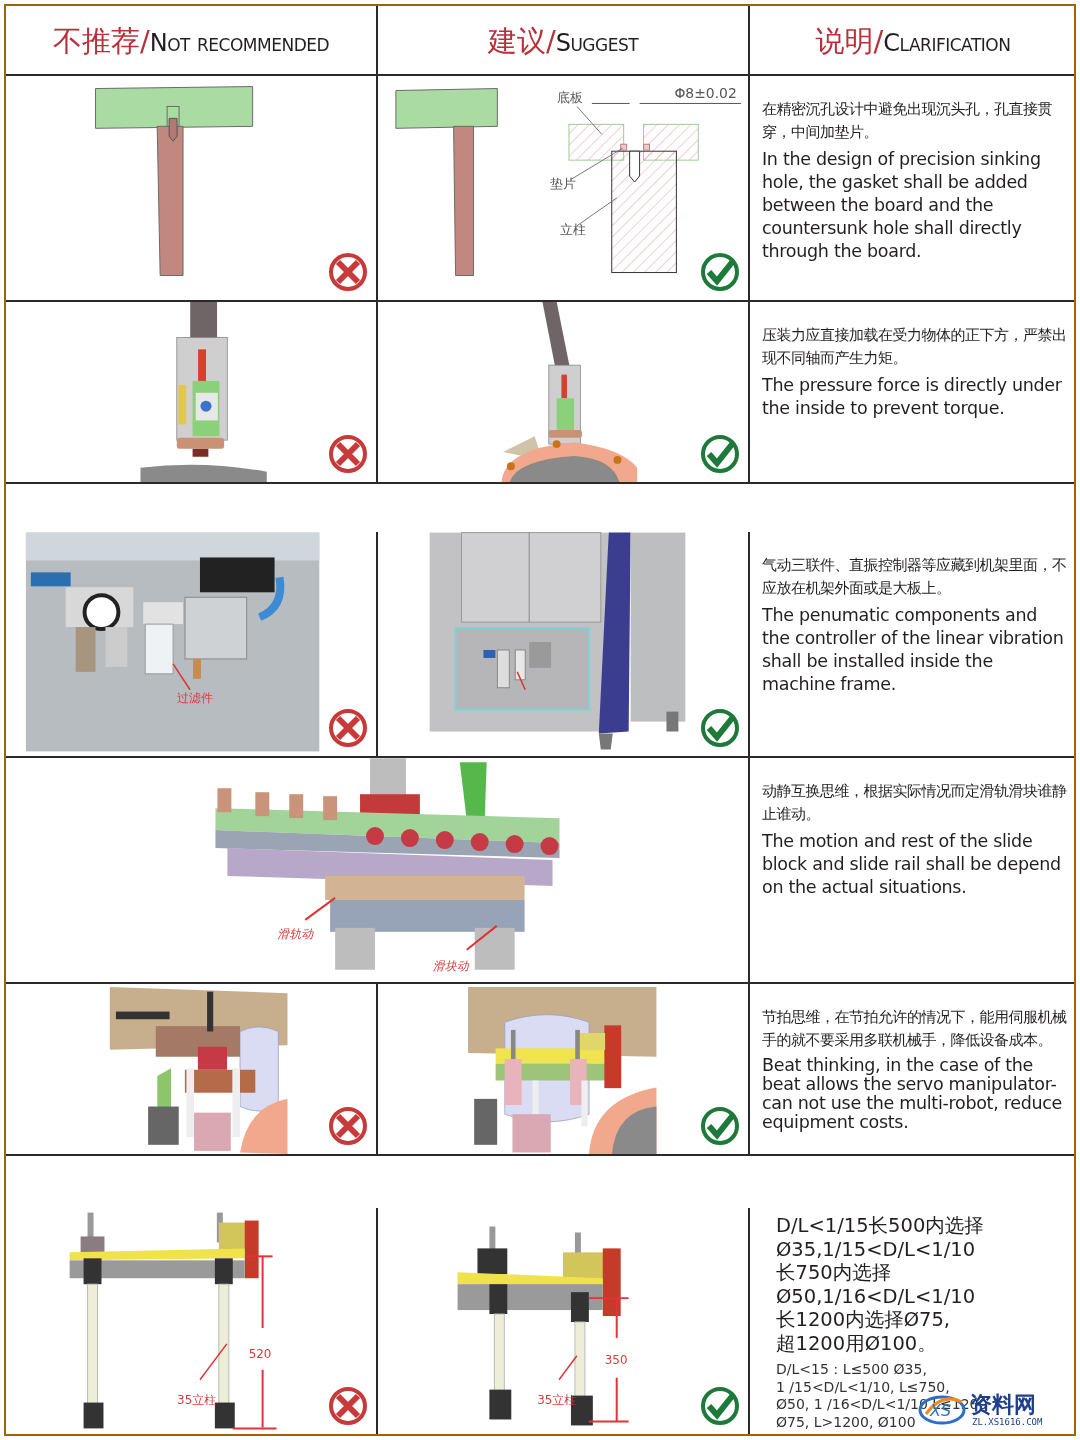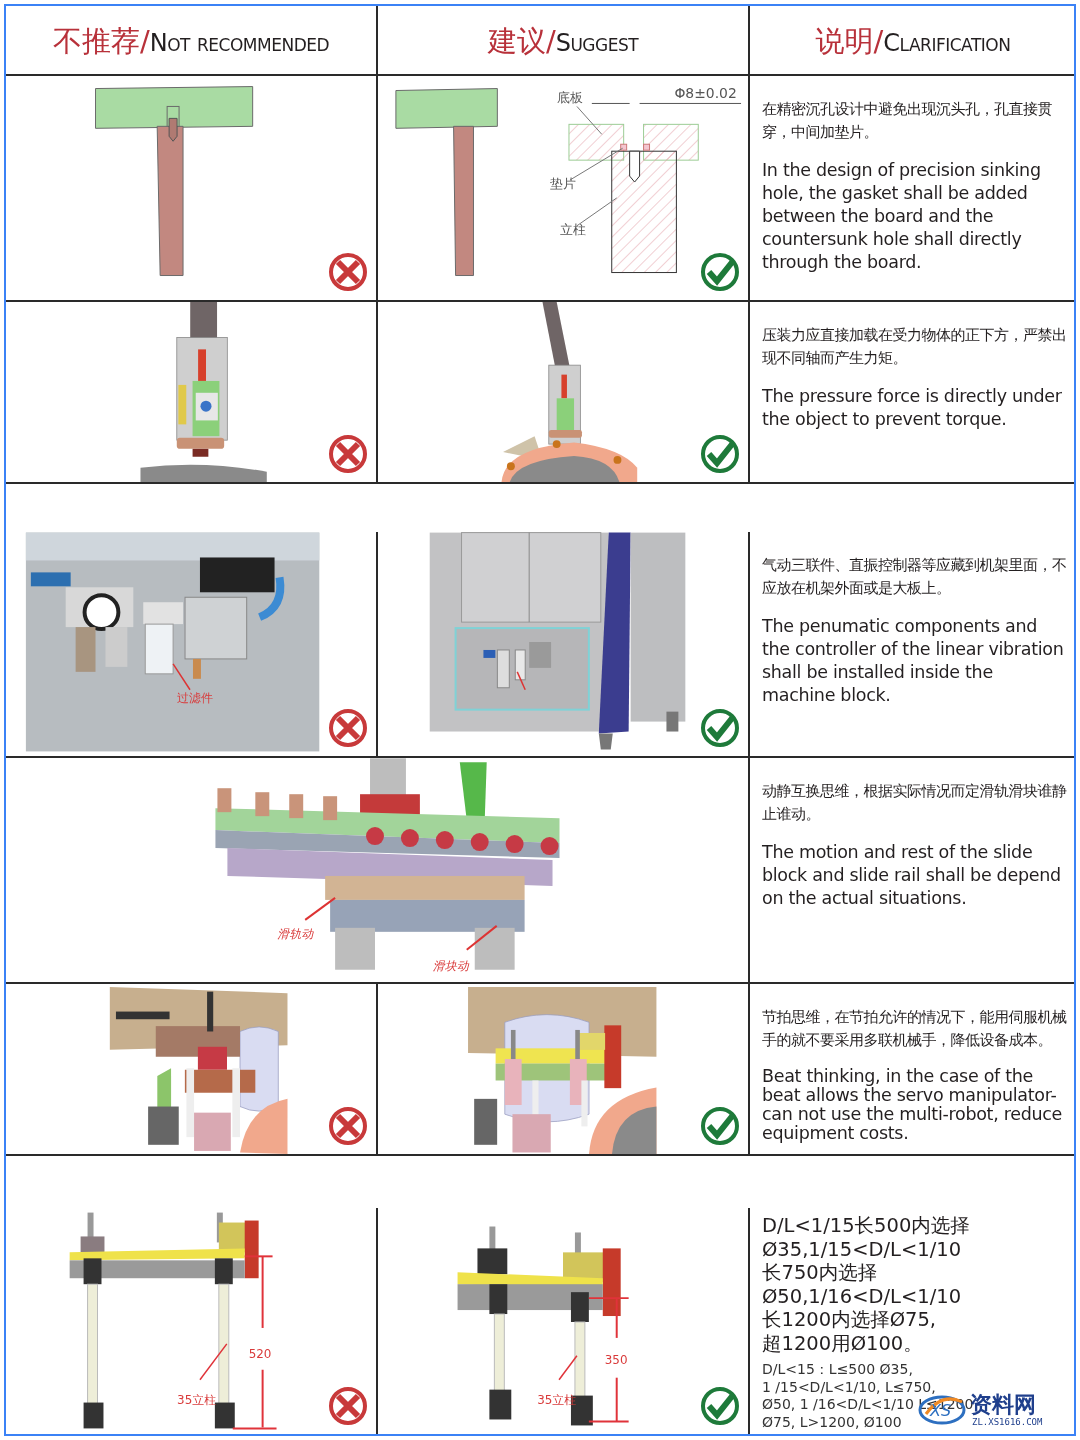--- a/index.html
+++ b/index.html
@@ -1,30 +1,30 @@
 <!DOCTYPE html>
 <html><head>
 <meta charset="utf-8">
 <style>
   html,body{margin:0;padding:0;background:#fff;}
   body{width:1080px;height:1440px;overflow:hidden;font-family:"DejaVu Sans",sans-serif;color:#231f20;position:relative;}
-  .grid{position:absolute;left:4px;top:4px;width:1072px;height:1432px;border:2px solid #3b82f6;box-sizing:border-box;}
+  .grid{position:absolute;left:4px;top:4px;width:1072px;height:1432px;border:2px solid #a16207;box-sizing:border-box;}
   .row{position:absolute;left:0;width:100%;border-bottom:2px solid #2a2a2a;box-sizing:border-box;}
   .cell{position:absolute;top:0;height:100%;box-sizing:border-box;overflow:hidden;}
   .c1{left:0;width:372px;border-right:2px solid #2a2a2a;}
   .c2{left:372px;width:372px;border-right:2px solid #2a2a2a;}
   .c3{left:744px;width:326px;}
   .c12{left:0;width:744px;border-right:2px solid #2a2a2a;font-style:italic;}
   .hdr{font-family:"DejaVu Sans",sans-serif;color:#b8313a;font-size:29px;text-align:center;line-height:70px;white-space:nowrap;}
   .hdr .en{font-size:24px;letter-spacing:-0.5px;}
   .desc{padding:22px 8px 0 12px;}
   .zh{font-size:15px;line-height:23px;letter-spacing:-0.5px;color:#231f20;}
   .en{font-size:17.5px;line-height:23px;letter-spacing:-0.3px;color:#231f20;}
-  .desc .en{margin-top:15px;}
-  .formula{padding:6px 8px 0 12px;}
+  .desc .en{margin-top:4px;}
+  .formula{padding:6px 8px 0 26px;}
   .formula .zh{font-size:19.5px;line-height:23.5px;letter-spacing:0;}
   .formula .small{font-size:14px;line-height:17.5px;margin-top:6px;font-family:"DejaVu Sans",sans-serif;color:#333;}
   .mark{position:absolute;width:40px;height:40px;}
   .illus{position:absolute;left:0;top:0;width:100%;height:100%;}
   .wm{position:absolute;right:8px;bottom:6px;width:150px;height:40px;}
   .label-red{fill:#d93a3a;font-size:12px;font-family:"DejaVu Sans",sans-serif;}
 </style>
 </head>
 <body>
 
@@ -118,21 +118,21 @@
           <circle cx="255" cy="200" r="5" fill="#c9741c"></circle>
           <circle cx="120" cy="208" r="5" fill="#c9741c"></circle>
       </svg>
       <svg class="mark" style="right:8px;bottom:8px;" viewBox="0 0 40 40">
           <circle cx="20" cy="20" r="17" fill="none" stroke="#1e7a3a" stroke-width="4"></circle>
           <path d="M9 20 L17 29 L33 9" fill="none" stroke="#1e7a3a" stroke-width="6"></path>
         </svg>
     </div>
     <div class="cell c3 desc">
       <div class="zh">压装力应直接加载在受力物体的正下方，严禁出现不同轴而产生力矩。</div>
-      <div class="en">The pressure force is directly under the object to prevent torque.</div>
+      <div class="en">The pressure force is directly under the inside to prevent torque.</div>
     </div>
   </div>
 
   <div class="row" style="top:526px;height:226px;">
     <div class="cell c1">
       <svg class="illus" viewBox="0 0 372 224">
         <rect x="20" y="0" width="295" height="220" fill="#b7bcc0"></rect>
         <rect x="20" y="0" width="295" height="28" fill="#cfd6dc"></rect>
         <rect x="25" y="40" width="40" height="14" fill="#2c6fb0"></rect>
         <rect x="60" y="55" width="68" height="40" fill="#d8d8d8"></rect>
@@ -169,21 +169,21 @@
         <path d="M290 180 L302 180 L302 200 L290 200 Z" fill="#777"></path>
         <path d="M222 202 L236 202 L234 218 L224 218 Z" fill="#777"></path>
       </svg>
       <svg class="mark" style="right:8px;bottom:8px;" viewBox="0 0 40 40">
           <circle cx="20" cy="20" r="17" fill="none" stroke="#1e7a3a" stroke-width="4"></circle>
           <path d="M9 20 L17 29 L33 9" fill="none" stroke="#1e7a3a" stroke-width="6"></path>
         </svg>
     </div>
     <div class="cell c3 desc">
       <div class="zh">气动三联件、直振控制器等应藏到机架里面，不应放在机架外面或是大板上。</div>
-      <div class="en">The penumatic components and the controller of the linear vibration shall be installed inside the machine block.</div>
+      <div class="en">The penumatic components and the controller of the linear vibration shall be installed inside the machine frame.</div>
     </div>
   </div>
 
   <div class="row" style="top:752px;height:226px;">
     <div class="cell c12">
       <svg class="illus" viewBox="0 0 744 224">
         <rect x="365" y="0" width="36" height="38" fill="#bdbdbd"></rect>
         <rect x="355" y="36" width="60" height="22" fill="#c43a3a"></rect>
         <path d="M455 4 L482 4 L480 62 L462 62 Z" fill="#56b84a"></path>
         <path d="M210 50 L555 60 L555 85 L210 72 Z" fill="#a2d49a"></path>

